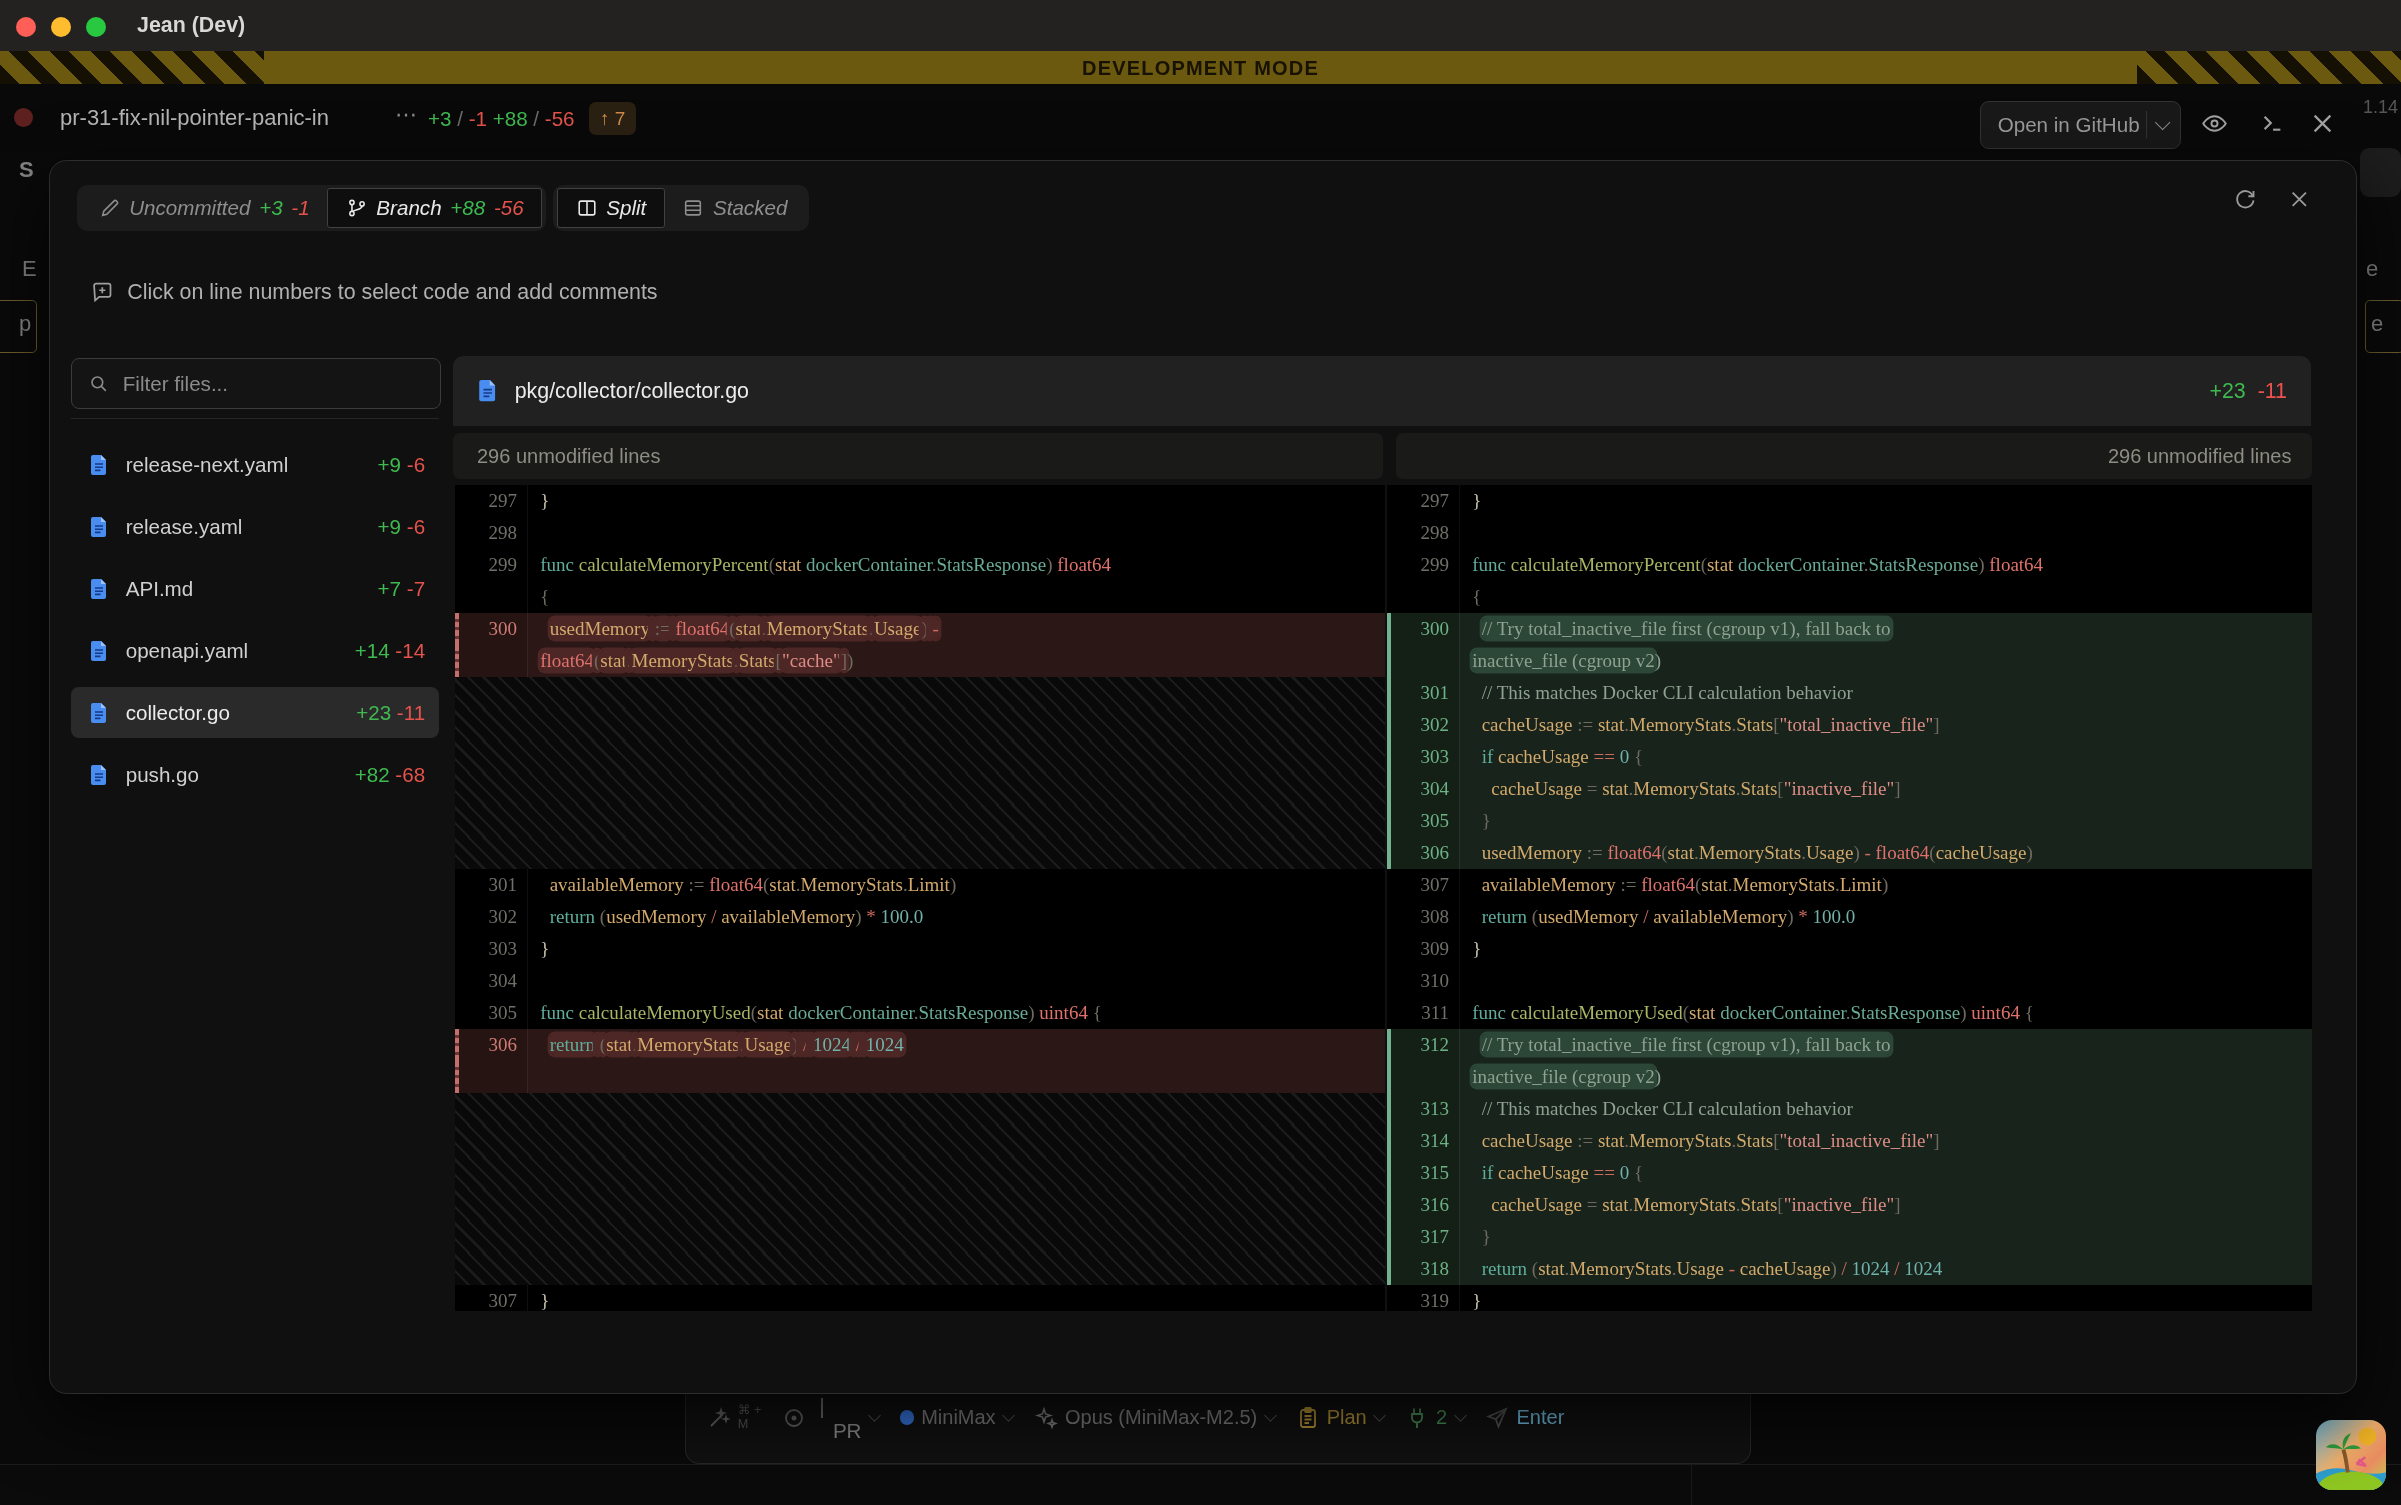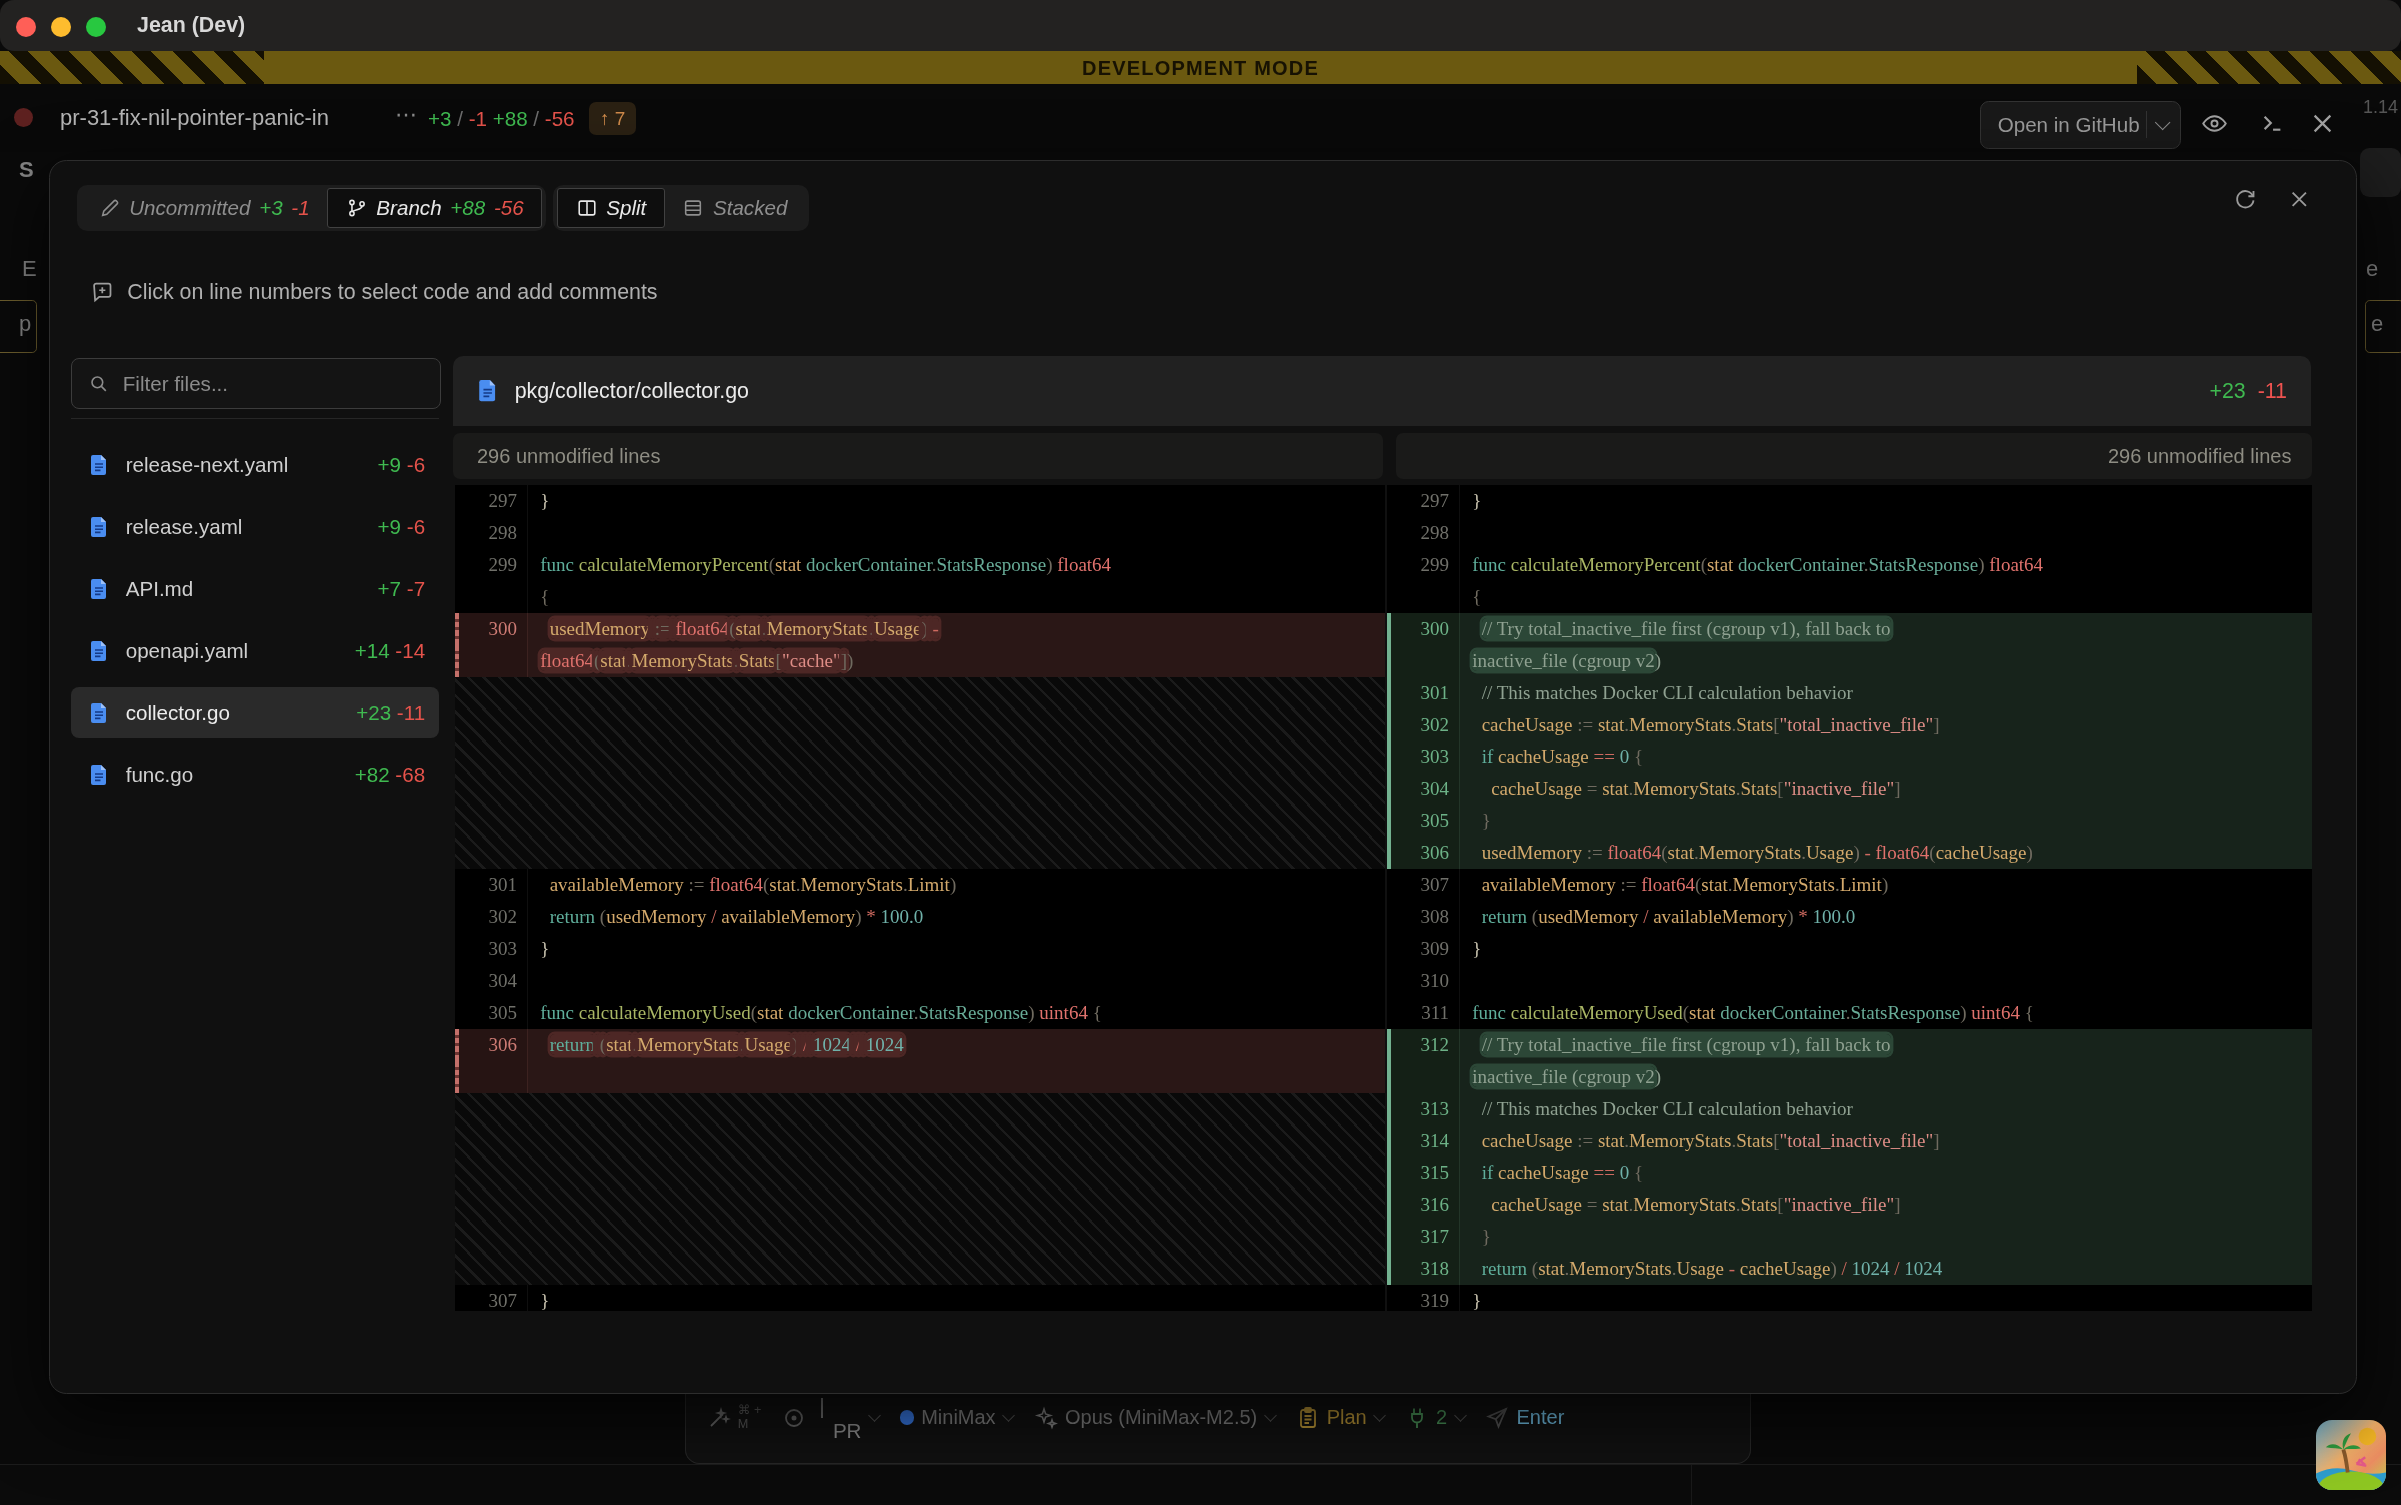--- a/index.html
+++ b/index.html
@@ -1,19 +1,19 @@
 <!DOCTYPE html>
 <html style="font-size:12.7px"><head>
 <meta charset="utf-8">
 <style>
   html,body{margin:0;padding:0;background:#000;}
   .screen{position:relative;width:2401px;height:1506px;overflow:hidden;background:#0a0a0a;
           font-family:"Liberation Sans",sans-serif;color:#ccc;}
   
-  .titlebar{position:absolute;left:0;top:0;width:2401px;height:51px;background:#232221;border-radius:14px;}
+  .titlebar{position:absolute;left:0;top:0;width:2401px;height:51px;background:#232221;}
   .tl{position:absolute;top:16.7px;width:20px;height:20px;border-radius:50%;}
   .tl.r{left:16px;background:#ff5f57}.tl.y{left:51px;background:#febc2e}.tl.g{left:86px;background:#28c840}
   .wintitle{position:absolute;left:137px;top:12.7px;font-size:21.4px;font-weight:700;color:#d8d8d8;}
   
   .banner{position:absolute;left:0;top:51px;width:2401px;height:33px;background:#6b5910;}
   .banner .stripe{position:absolute;top:0;width:264px;height:33px;
      background:repeating-linear-gradient(45deg,#141003 0 13.5px,#6b5910 13.5px 29px);}
   .banner .stripe.right{right:0;left:auto;}
   .banner .stripe.left{left:0;}
   .banner span{position:absolute;left:0;width:100%;text-align:center;top:6.4px;
@@ -373,21 +373,21 @@
           </svg>
           <span class="fname">collector.go</span>
           <span class="cnt"><span class="g">+23</span><span> </span><span class="r">-11</span></span>
         </div>
         <div class="frow">
           <svg viewBox="0 0 24 24">
             <path d="M6 2h8l5 5v13a2 2 0 0 1-2 2H6a2 2 0 0 1-2-2V4a2 2 0 0 1 2-2z" fill="#4a8df0"></path>
             <path d="M14 2v5h5z" fill="#9cc0f8"></path>
             <path d="M8 11h8M8 14.2h8M8 17.4h5.5" stroke="#143a86" stroke-width="1.6"></path>
           </svg>
-          <span class="fname">func.go</span>
+          <span class="fname">push.go</span>
           <span class="cnt"><span class="g">+82</span><span> </span><span class="r">-68</span></span>
         </div>
       </div>
 
     <div class="diffhdr">
       <svg viewBox="0 0 24 24">
           <path d="M6 2h8l5 5v13a2 2 0 0 1-2 2H6a2 2 0 0 1-2-2V4a2 2 0 0 1 2-2z" fill="#4a8df0"></path>
           <path d="M14 2v5h5z" fill="#9cc0f8"></path>
           <path d="M8 11h8M8 14.2h8M8 17.4h5.5" stroke="#143a86" stroke-width="1.6"></path>
         </svg>

